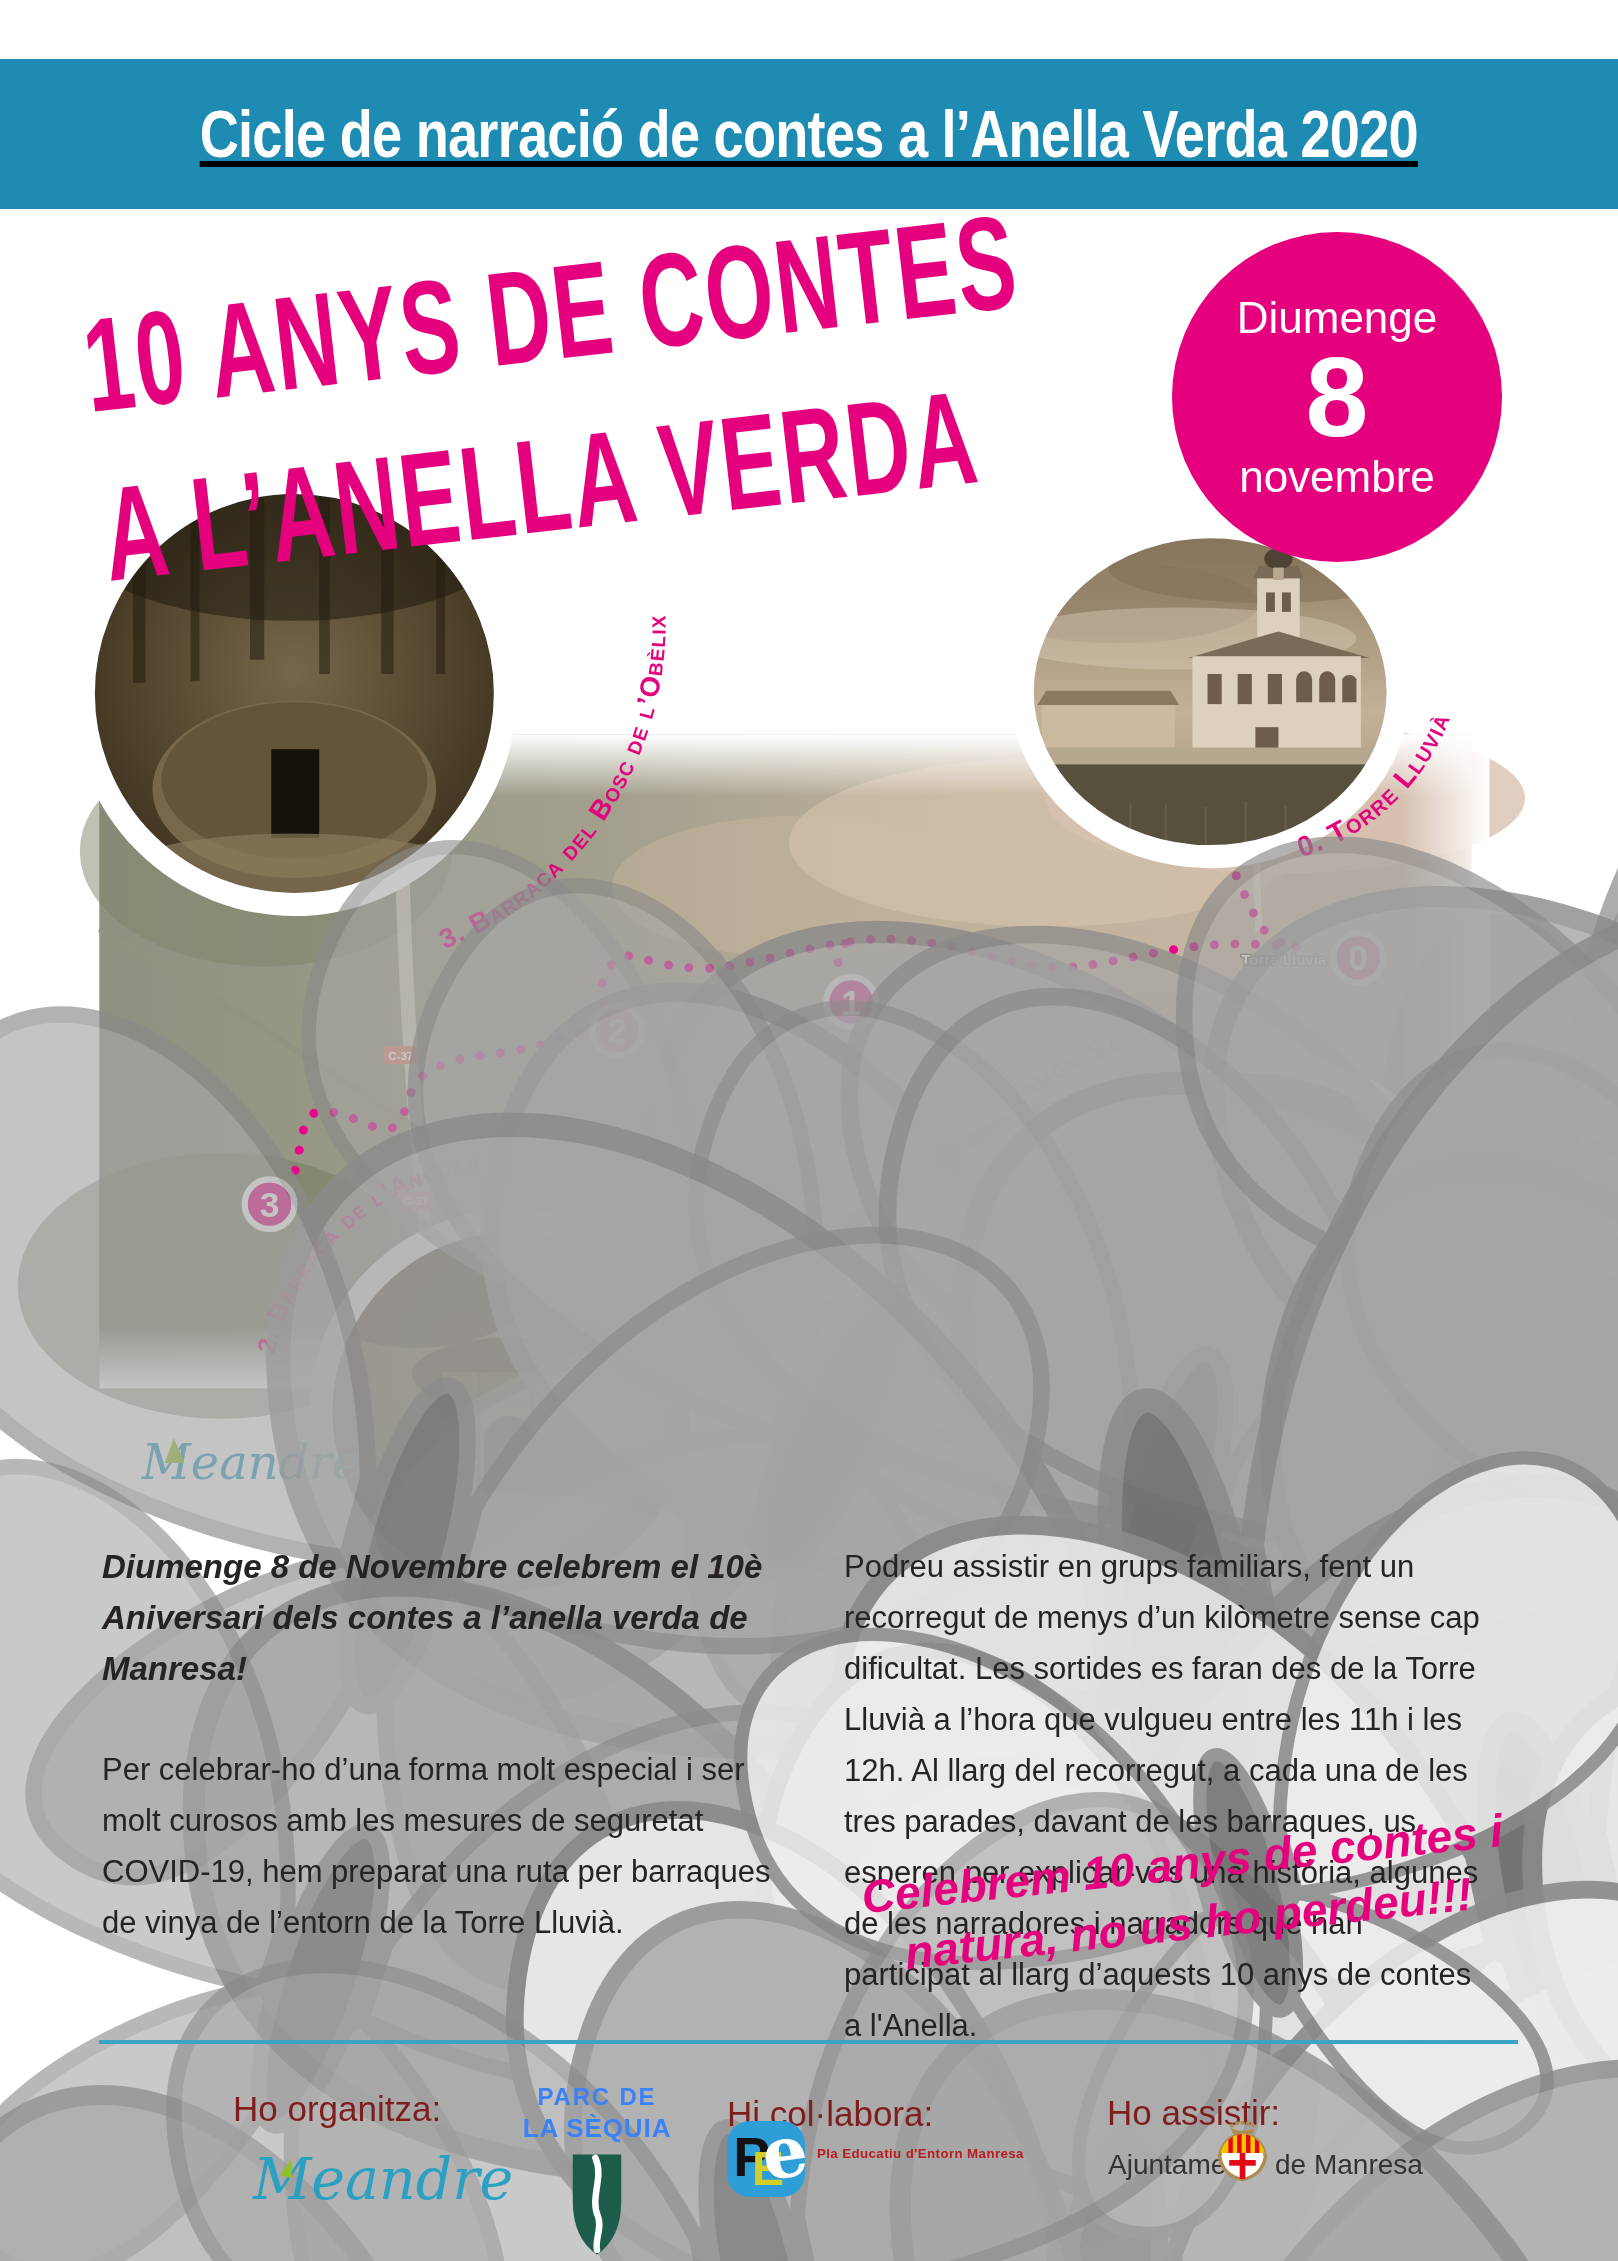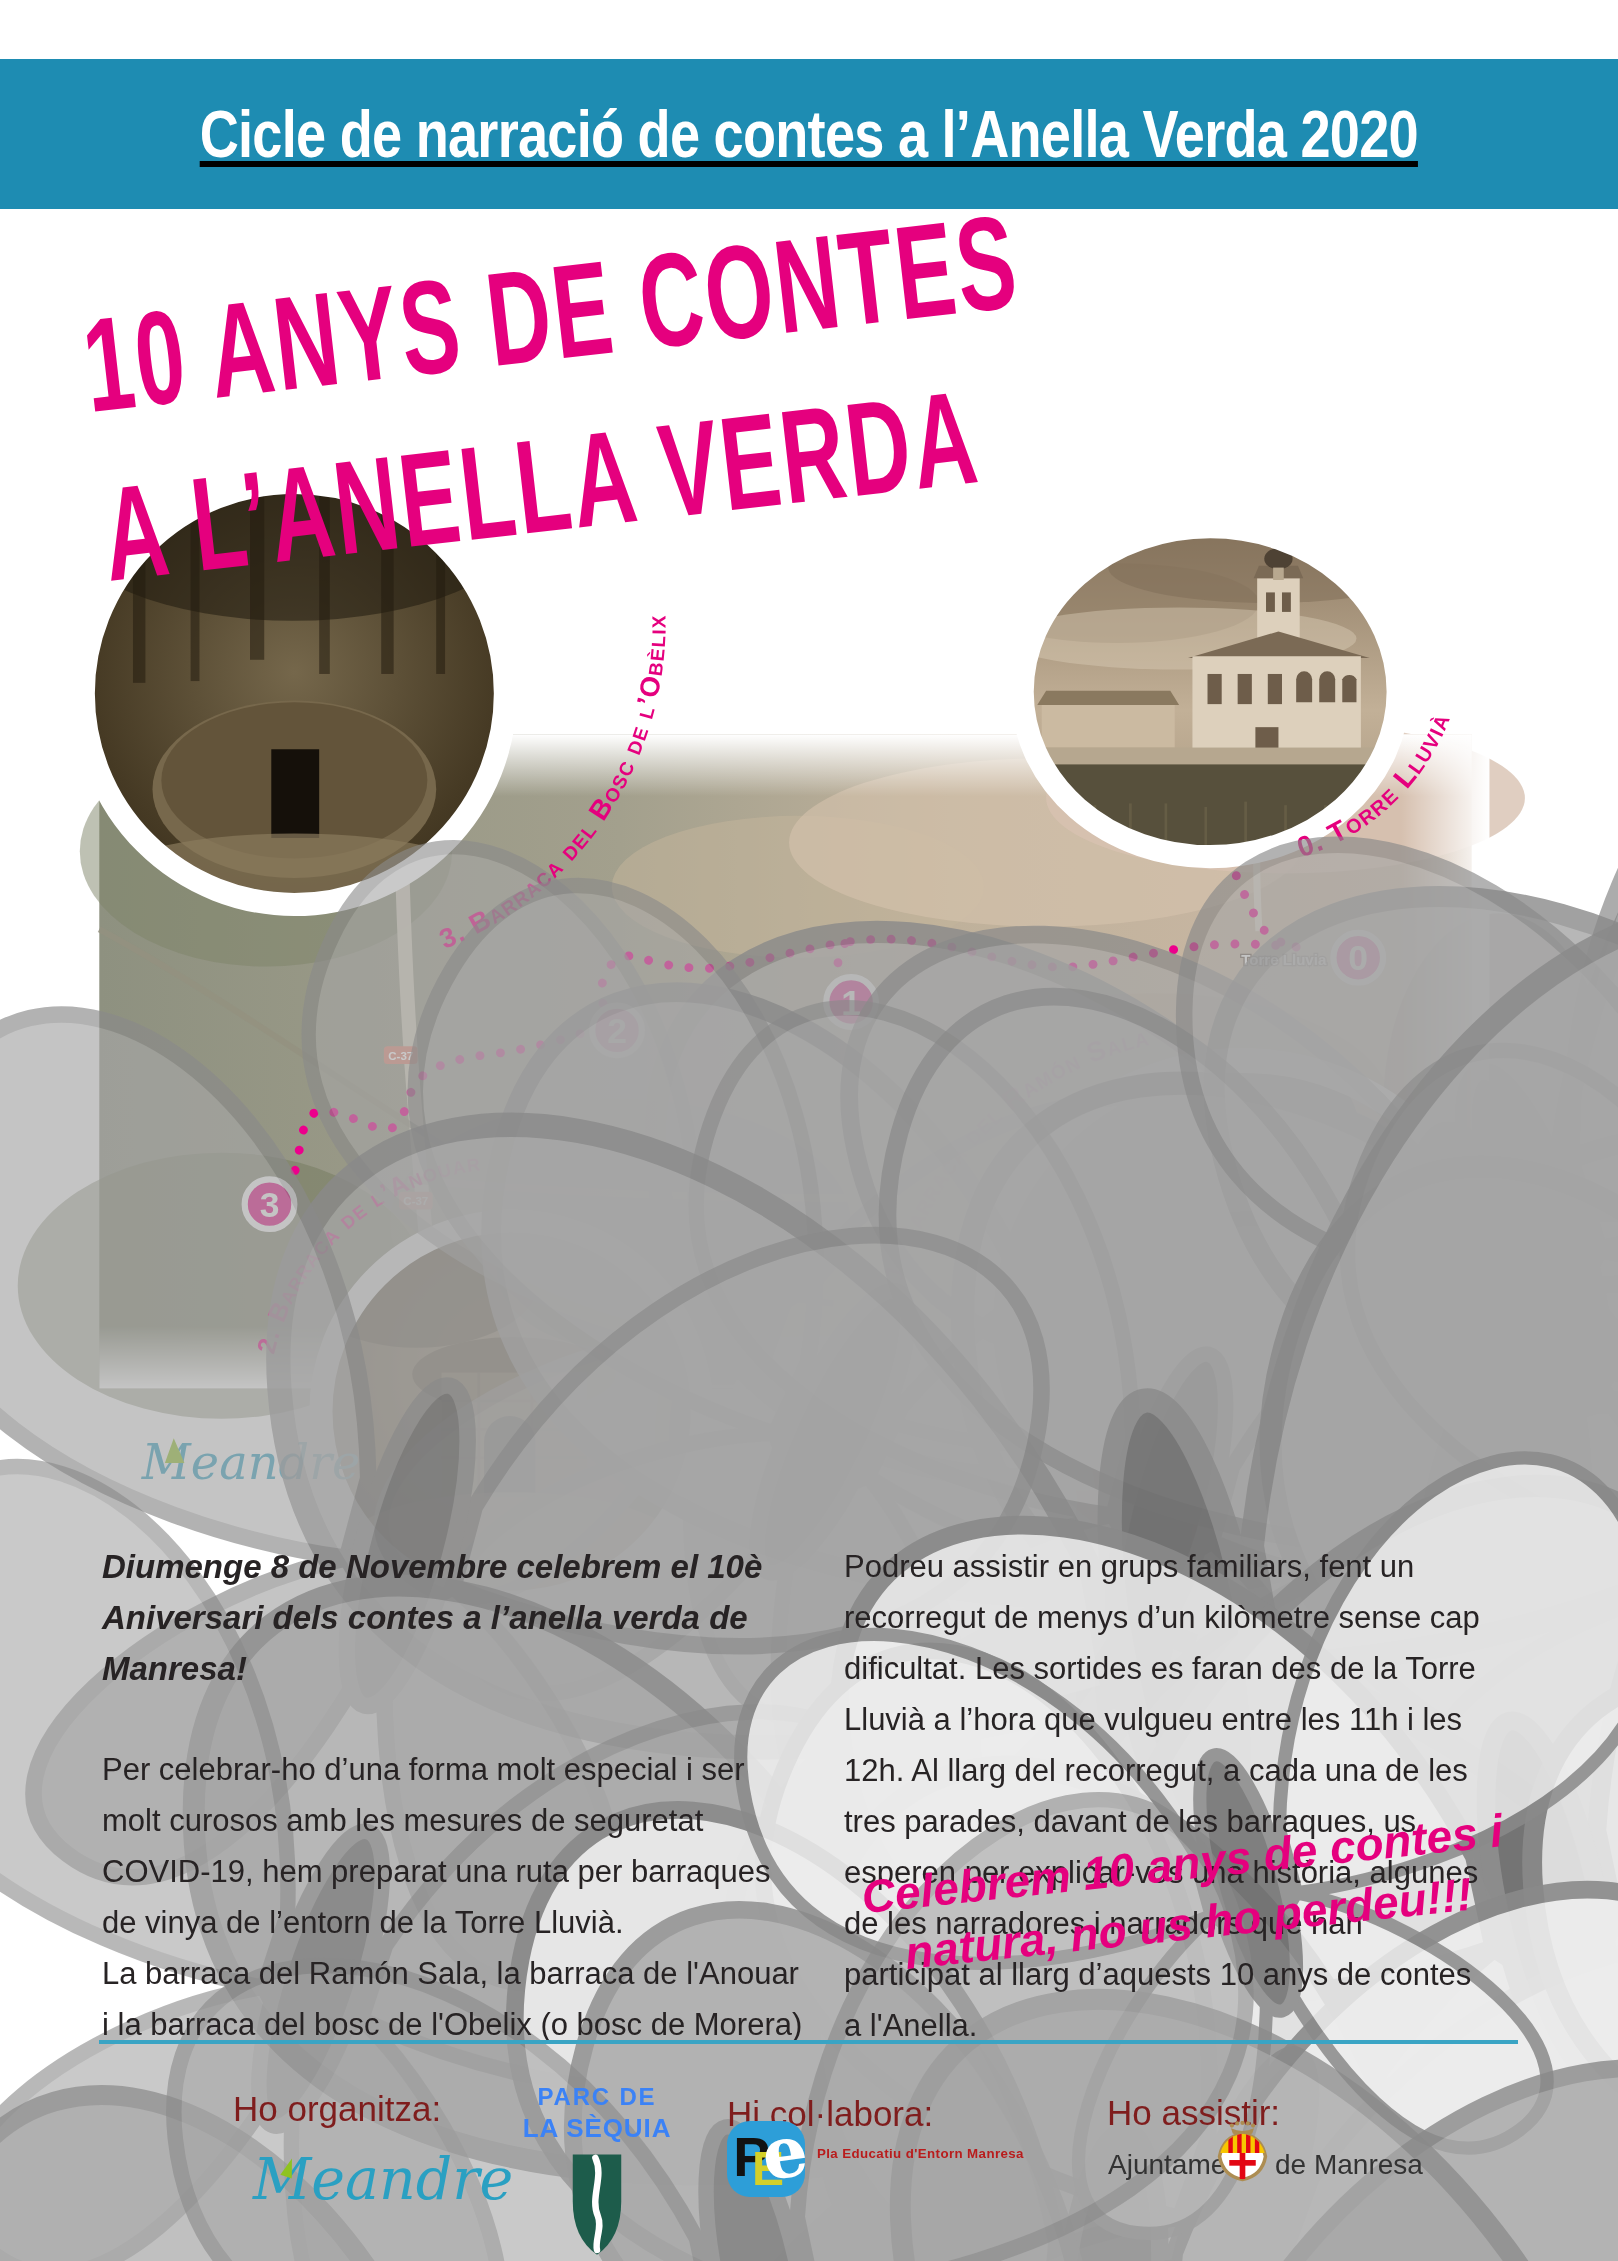--- a/index.html
+++ b/index.html
@@ -361,25 +361,29 @@
 
   <div class="band">
     <span class="band-text">Cicle de narració de contes a l’Anella Verda 2020</span>
   </div>
 
   <div class="title">
     <span class="tline">10 ANYS DE CONTES</span>
     <span class="tline">A L’ANELLA VERDA</span>
   </div>
 
+  <div class="datecircle">
+    <div class="dc-week">Diumenge</div>
+    <div class="dc-day">8</div>
+    <div class="dc-month">novembre</div>
+  </div>
 
   <div class="col col1">
     <div class="intro">Diumenge 8 de Novembre celebrem el 10è Aniversari dels contes a l’anella verda de Manresa!</div>
     <div>Per celebrar-ho d’una forma molt especial i ser molt curosos amb les mesures de seguretat COVID-19, hem preparat una ruta per barraques de vinya de l’entorn de la Torre Lluvià.</div>
-    <div>La barraca del Ramón Sala, la barraca de l'Anouar i la barraca del bosc de l'Obelix (o bosc de Morera)</div>
   </div>
   <div class="col col2">
     <div>Podreu assistir en grups familiars, fent un recorregut de menys d’un kilòmetre sense cap dificultat. Les sortides es faran des de la Torre Lluvià a l’hora que vulgueu entre les 11h i les 12h. Al llarg del recorregut, a cada una de les tres parades, davant de les barraques, us esperen per explicar-vos una història, algunes de les narradores i narradors que han participat al llarg d’aquests 10 anys de contes a l'Anella.</div>
   </div>
 
   <div class="slogan">
     <div>Celebrem 10 anys de contes i</div>
     <div>natura, no us ho perdeu!!!</div>
   </div>
 

